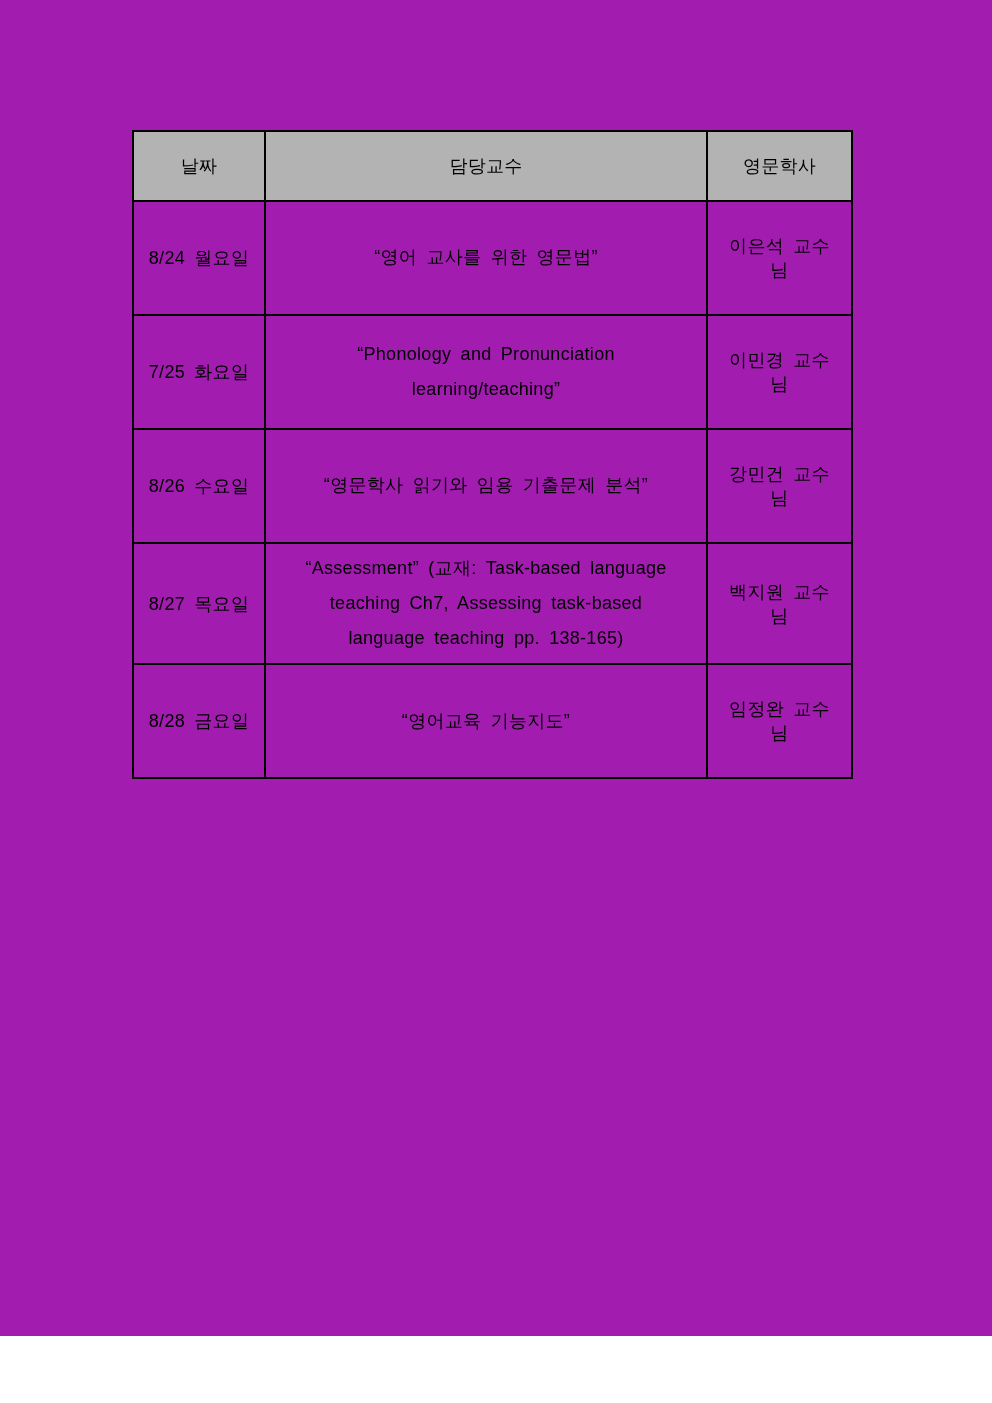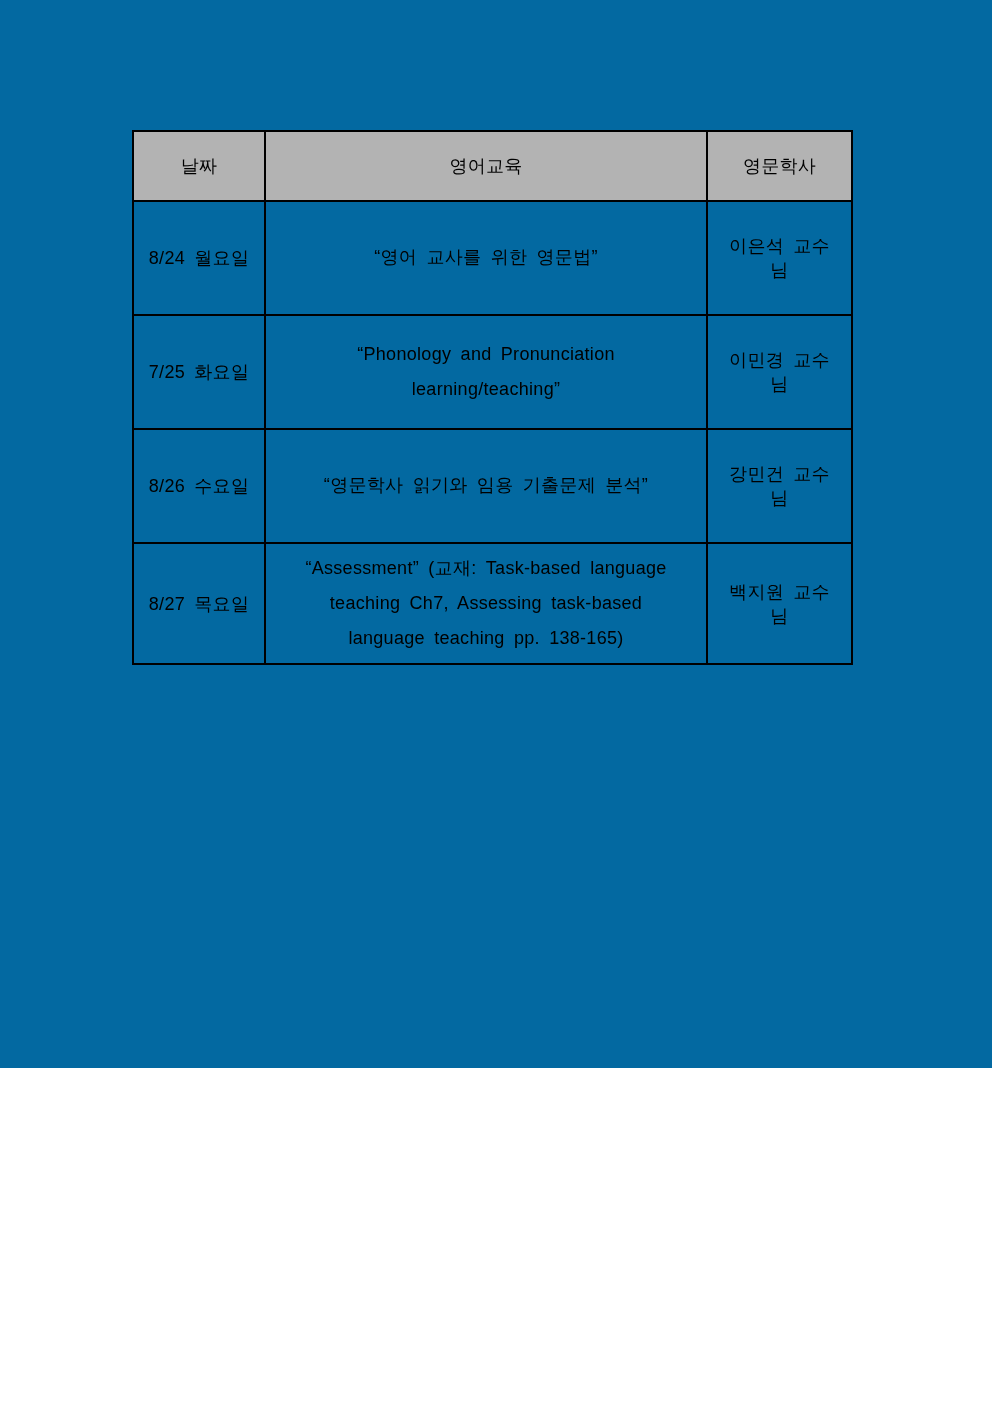--- a/index.html
+++ b/index.html
@@ -6,22 +6,22 @@
   html, body {
     width: 992px;
     height: 1403px;
     background: #ffffff;
     font-family: "Liberation Sans", sans-serif;
     color: #000000;
   }
   .page {
     position: relative;
     width: 992px;
-    height: 1068px;
-    background: #0369a1;
+    height: 1336px;
+    background: #a21caf;
     overflow: hidden;
     text-decoration: underline;
   }
   table.schedule {
     position: absolute;
     left: 132px;
     top: 130px;
     width: 719px;
     border-collapse: collapse;
     table-layout: fixed;
@@ -56,21 +56,21 @@
 <div class="page">
   <table class="schedule">
     <colgroup>
       <col style="width:132px">
       <col style="width:442px">
       <col style="width:145px">
     </colgroup>
     <tbody>
       <tr class="header-row">
         <th>날짜</th>
-        <th>영어교육</th>
+        <th>담당교수</th>
         <th>영문학사</th>
       </tr>
       <tr class="data-row">
         <td class="date-cell">8/24 월요일</td>
         <td class="topic-cell">“영어 교사를 위한 영문법”</td>
         <td class="prof-cell">이은석 교수님</td>
       </tr>
       <tr class="data-row">
         <td class="date-cell">7/25 화요일</td>
         <td class="topic-cell">“Phonology and Pronunciation
@@ -82,15 +82,20 @@
         <td class="topic-cell">“영문학사 읽기와 임용 기출문제 분석”</td>
         <td class="prof-cell">강민건 교수님</td>
       </tr>
       <tr class="data-row">
         <td class="date-cell">8/27 목요일</td>
         <td class="topic-cell">“Assessment” (교재: Task-based language
 teaching Ch7, Assessing task-based
 language teaching pp. 138-165)</td>
         <td class="prof-cell">백지원 교수님</td>
       </tr>
+      <tr class="data-row">
+        <td class="date-cell">8/28 금요일</td>
+        <td class="topic-cell">“영어교육 기능지도”</td>
+        <td class="prof-cell">임정완 교수님</td>
+      </tr>
     </tbody>
   </table>
 </div>
 
 </body></html>

